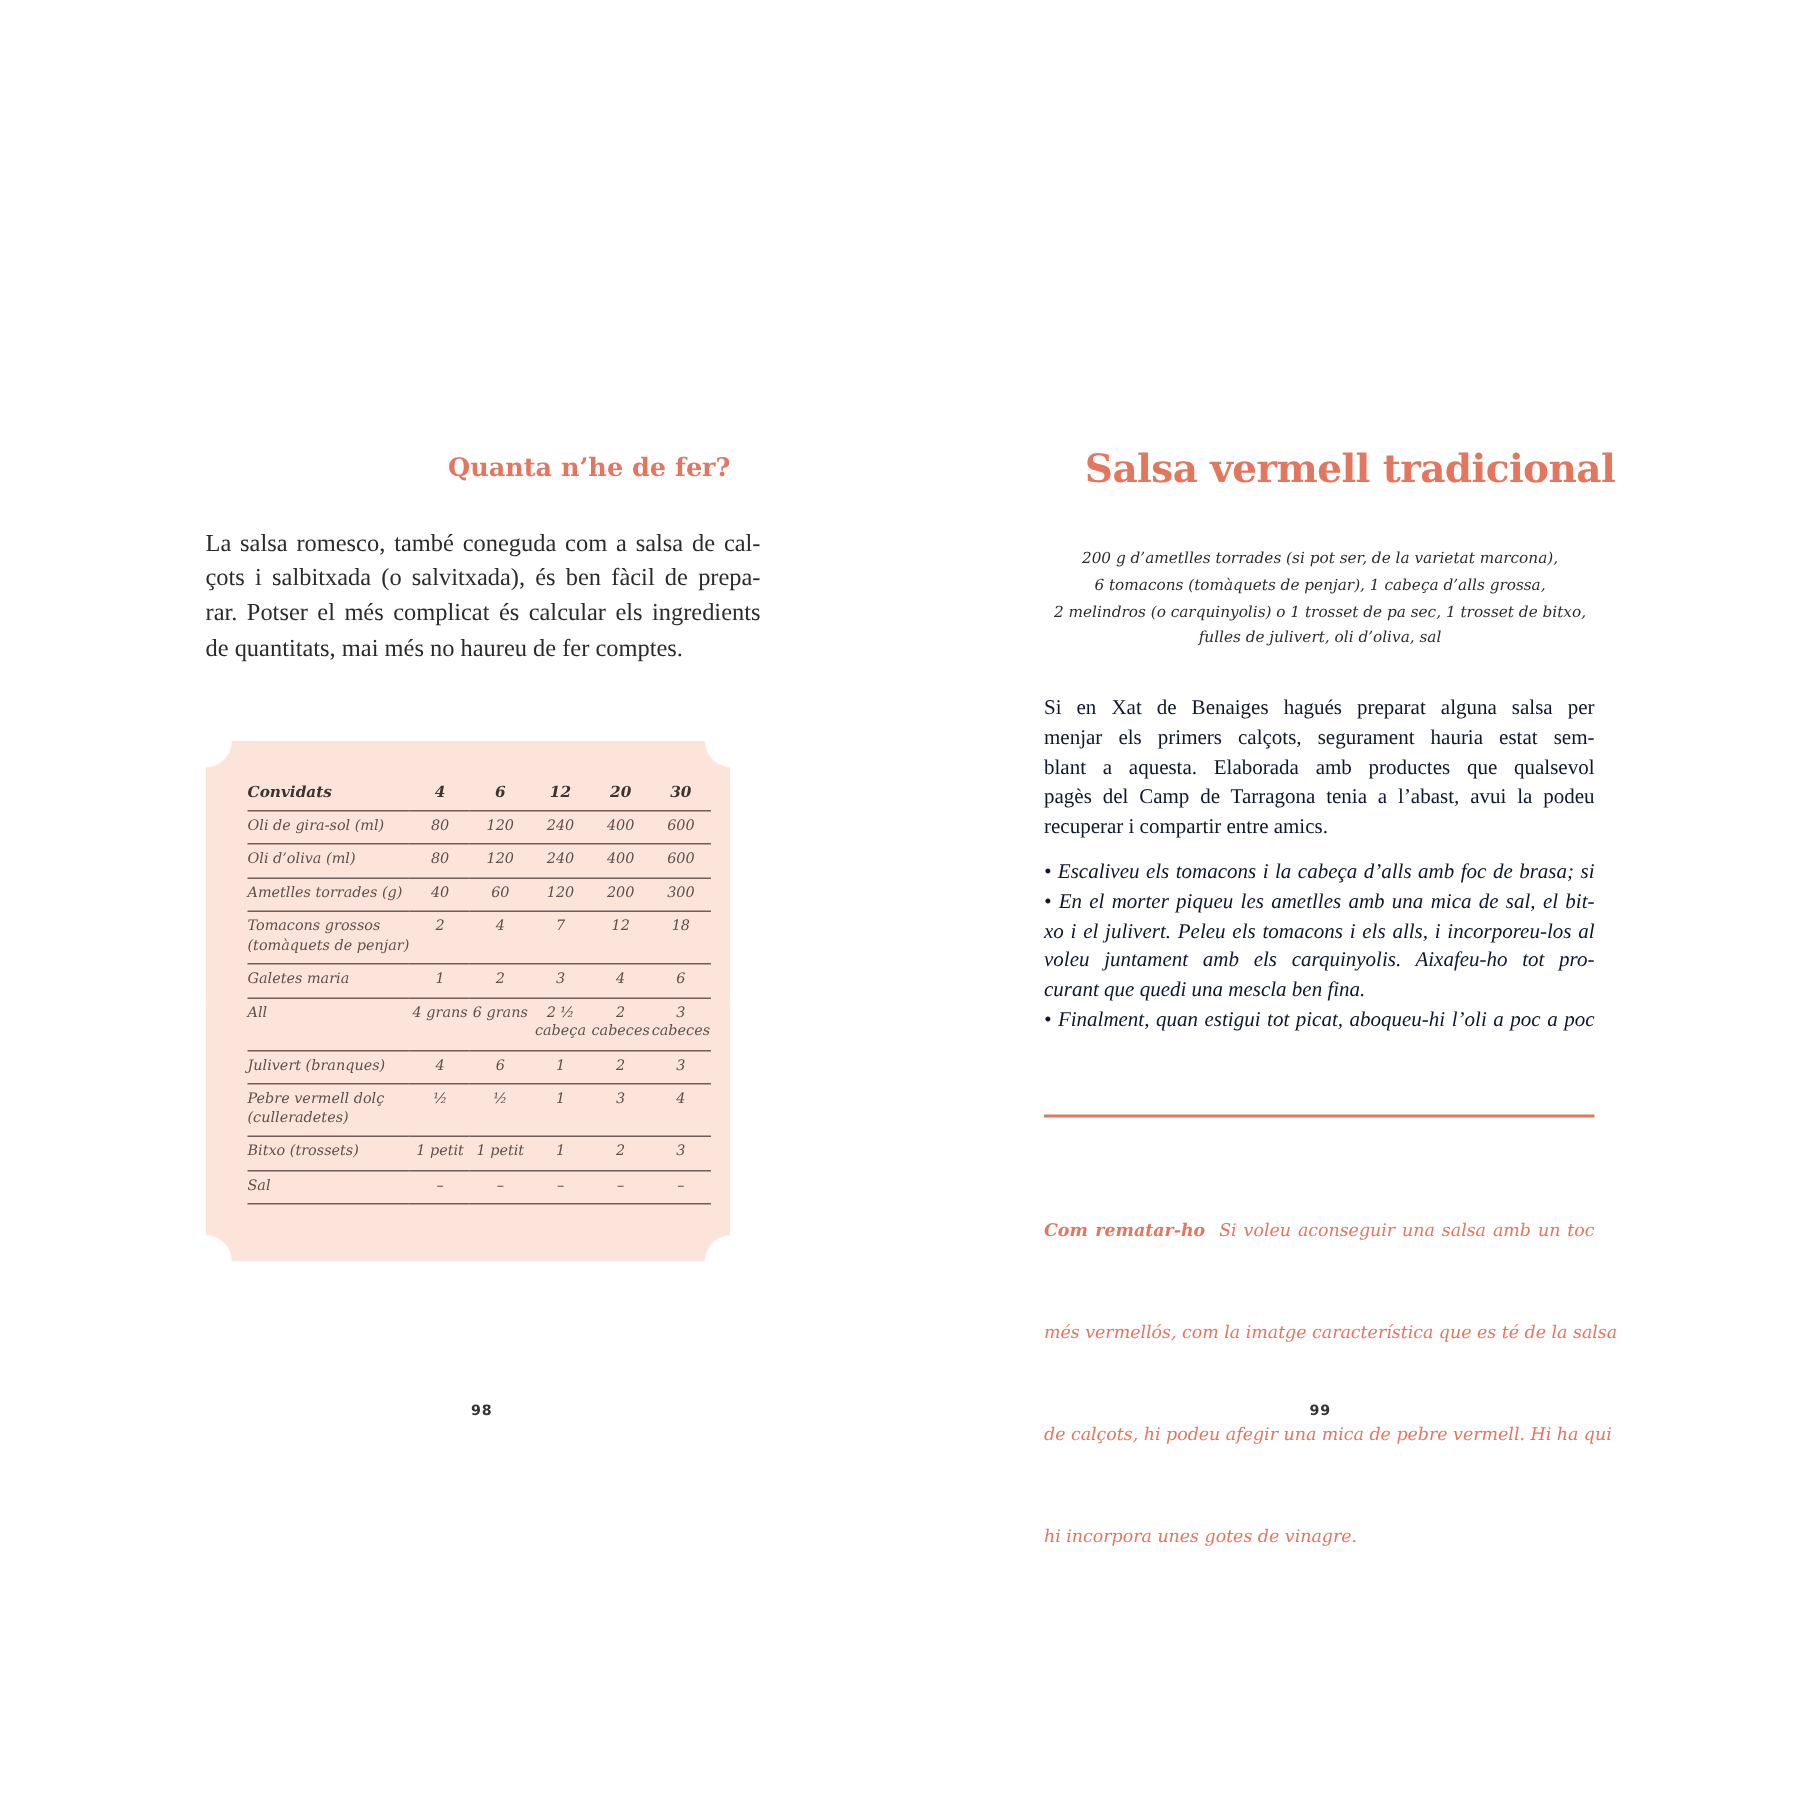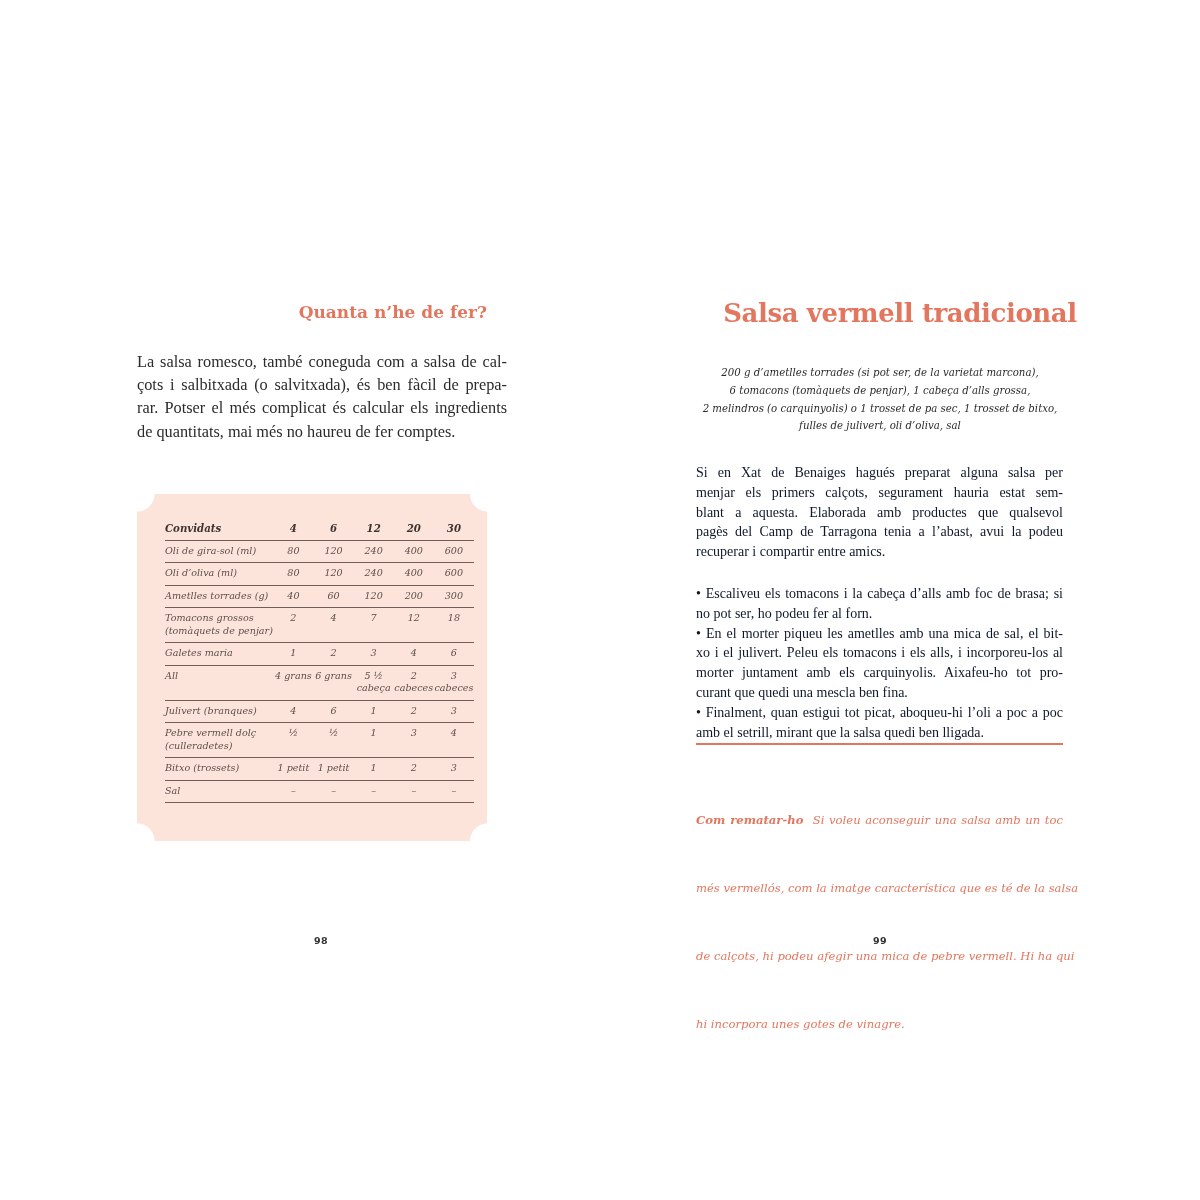--- a/index.html
+++ b/index.html
@@ -69,21 +69,21 @@
     line-height:17.8px; color:#2b2b2b;
   }
   .ingredients span { display:block; }
   .body {
     position:absolute; left:96px; width:367px;
     font-family:"Liberation Serif", serif; font-size:14px; line-height:19.8px; color:#0f172a;
   }
   .body span { display:block; white-space:nowrap; text-align:justify; text-align-last:justify; }
   .body span.last { text-align-last:left; }
   .body1 { top:463px; }
-  .body2 { top:584px; }
+  .body2 { top:572px;font-style:italic; }
   .rule {
     position:absolute; left:96px; width:367px; top:743px; height:2px; background:#e3765e;
   }
   .tip {
     position:absolute; left:96px; width:367px; top:762px;
     font-family:"DejaVu Serif", serif; font-style:italic; font-size:11.6px; line-height:20px;
     color:#e3765e;
   }
   .tip span.line { display:block; white-space:nowrap; text-align:justify; text-align-last:justify;margin-top:48px; }
   .tip span.line.last { text-align-last:left; }
@@ -157,21 +157,21 @@
         <td class="num">1</td>
         <td class="num">2</td>
         <td class="num">3</td>
         <td class="num">4</td>
         <td class="num">6</td>
       </tr>
       <tr>
         <td class="lbl">All</td>
         <td class="num wrap">4 grans</td>
         <td class="num wrap">6 grans</td>
-        <td class="num wrap">5 ½ cabeça</td>
+        <td class="num wrap">2 ½ cabeça</td>
         <td class="num wrap">2 cabeces</td>
         <td class="num wrap">3 cabeces</td>
       </tr>
       <tr>
         <td class="lbl">Julivert (branques)</td>
         <td class="num">4</td>
         <td class="num">6</td>
         <td class="num">1</td>
         <td class="num">2</td>
         <td class="num">3</td>
@@ -219,27 +219,25 @@
   <div class="body body1">
     <span>Si en Xat de Benaiges hagués preparat alguna salsa per</span>
     <span>menjar els primers calçots, segurament hauria estat sem-</span>
     <span>blant a aquesta. Elaborada amb productes que qualsevol</span>
     <span>pagès del Camp de Tarragona tenia a l’abast, avui la podeu</span>
     <span class="last">recuperar i compartir entre amics.</span>
   </div>
 
   <div class="body body2">
     <span>• Escaliveu els tomacons i la cabeça d’alls amb foc de brasa; si</span>
-    <span class="last">no pot ser, ho podeu fer al forn.</span>
     <span>• En el morter piqueu les ametlles amb una mica de sal, el bit-</span>
     <span>xo i el julivert. Peleu els tomacons i els alls, i incorporeu-los al</span>
-    <span>morter juntament amb els carquinyolis. Aixafeu-ho tot pro-</span>
+    <span>voleu juntament amb els carquinyolis. Aixafeu-ho tot pro-</span>
     <span class="last">curant que quedi una mescla ben fina.</span>
     <span>• Finalment, quan estigui tot picat, aboqueu-hi l’oli a poc a poc</span>
-    <span class="last">amb el setrill, mirant que la salsa quedi ben lligada.</span>
   </div>
 
   <div class="rule"></div>
 
   <div class="tip">
     <span class="line"><b>Com rematar-ho</b>&nbsp;&nbsp;<span>Si voleu aconseguir una salsa amb un toc</span></span>
     <span class="line">més vermellós, com la imatge característica que es té de la salsa</span>
     <span class="line">de calçots, hi podeu afegir una mica de pebre vermell. Hi ha qui</span>
     <span class="line last">hi incorpora unes gotes de vinagre.</span>
   </div>

